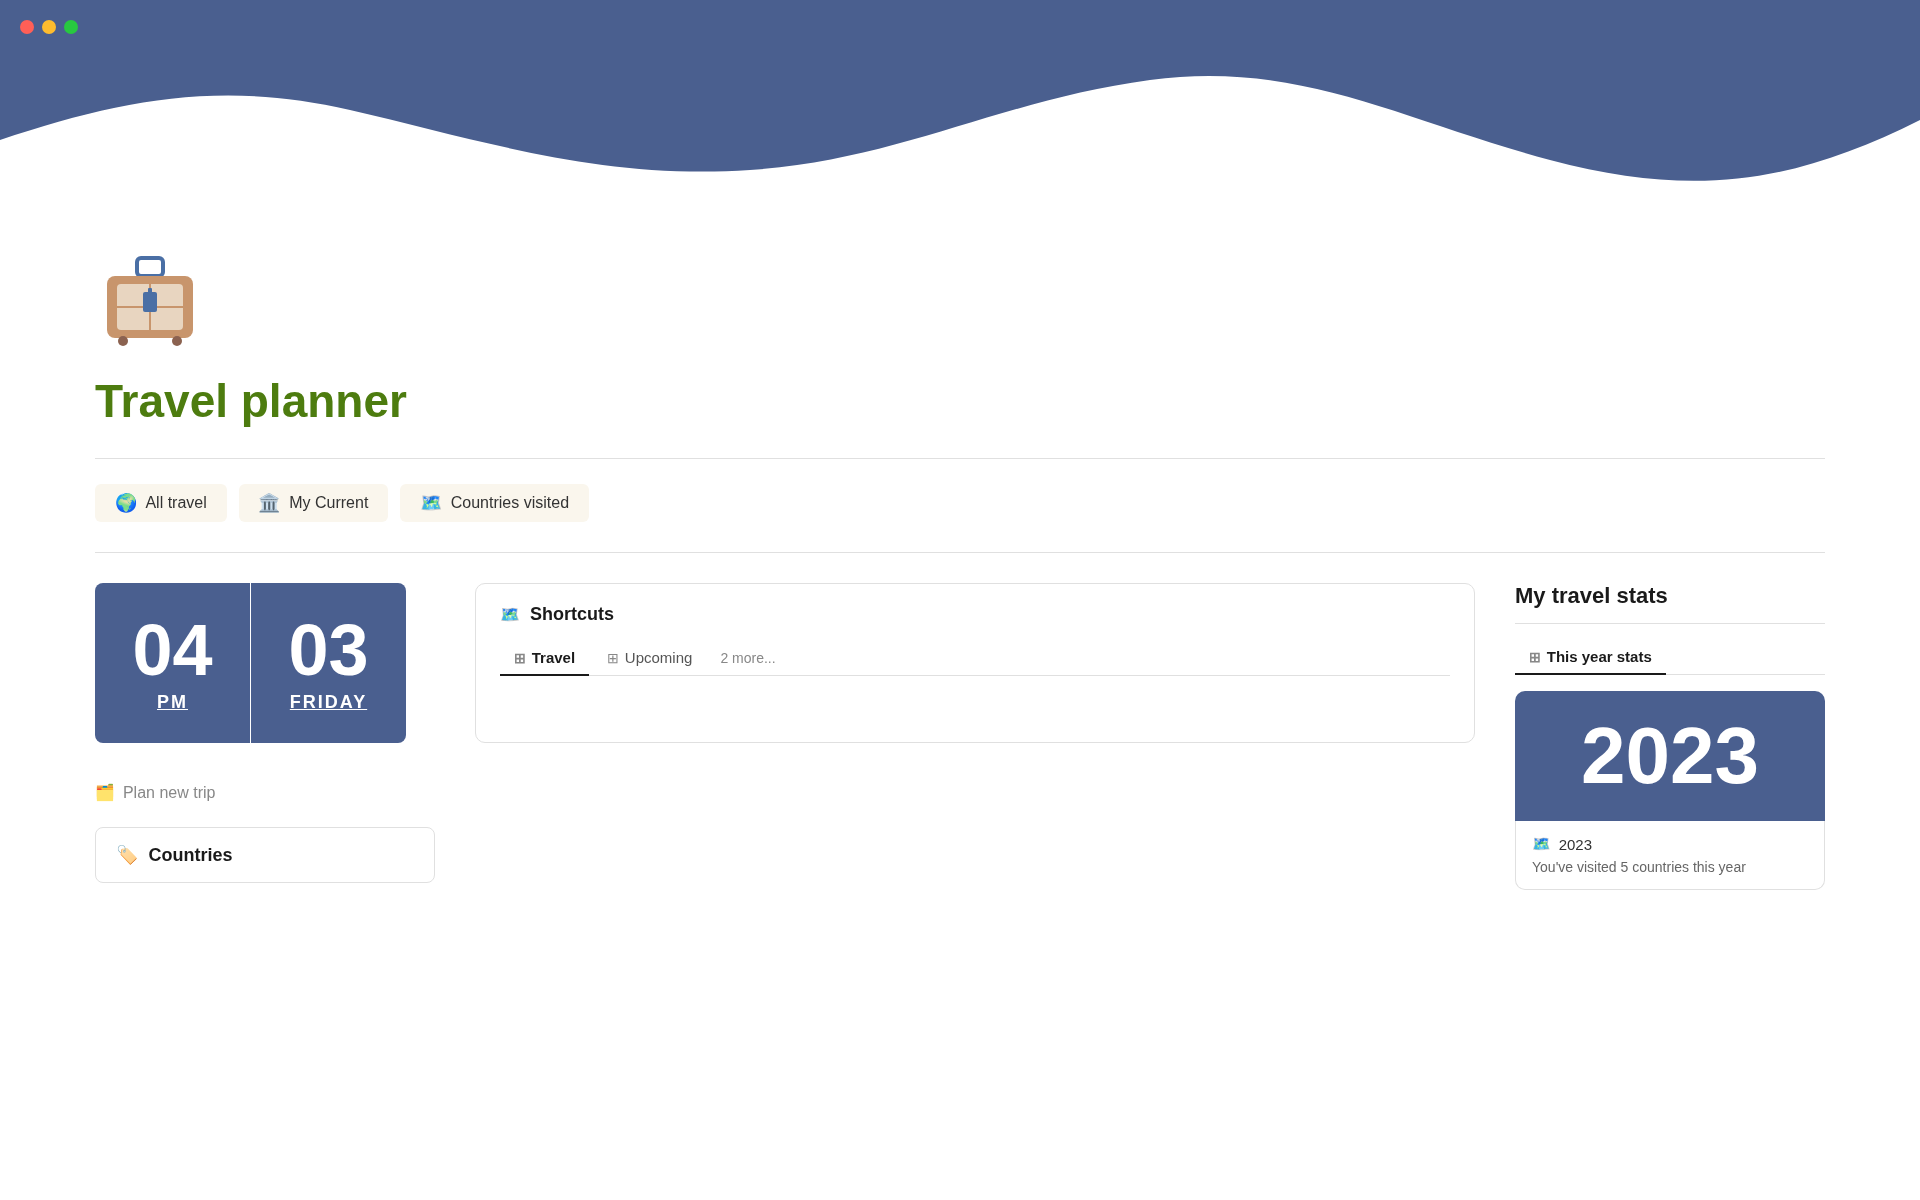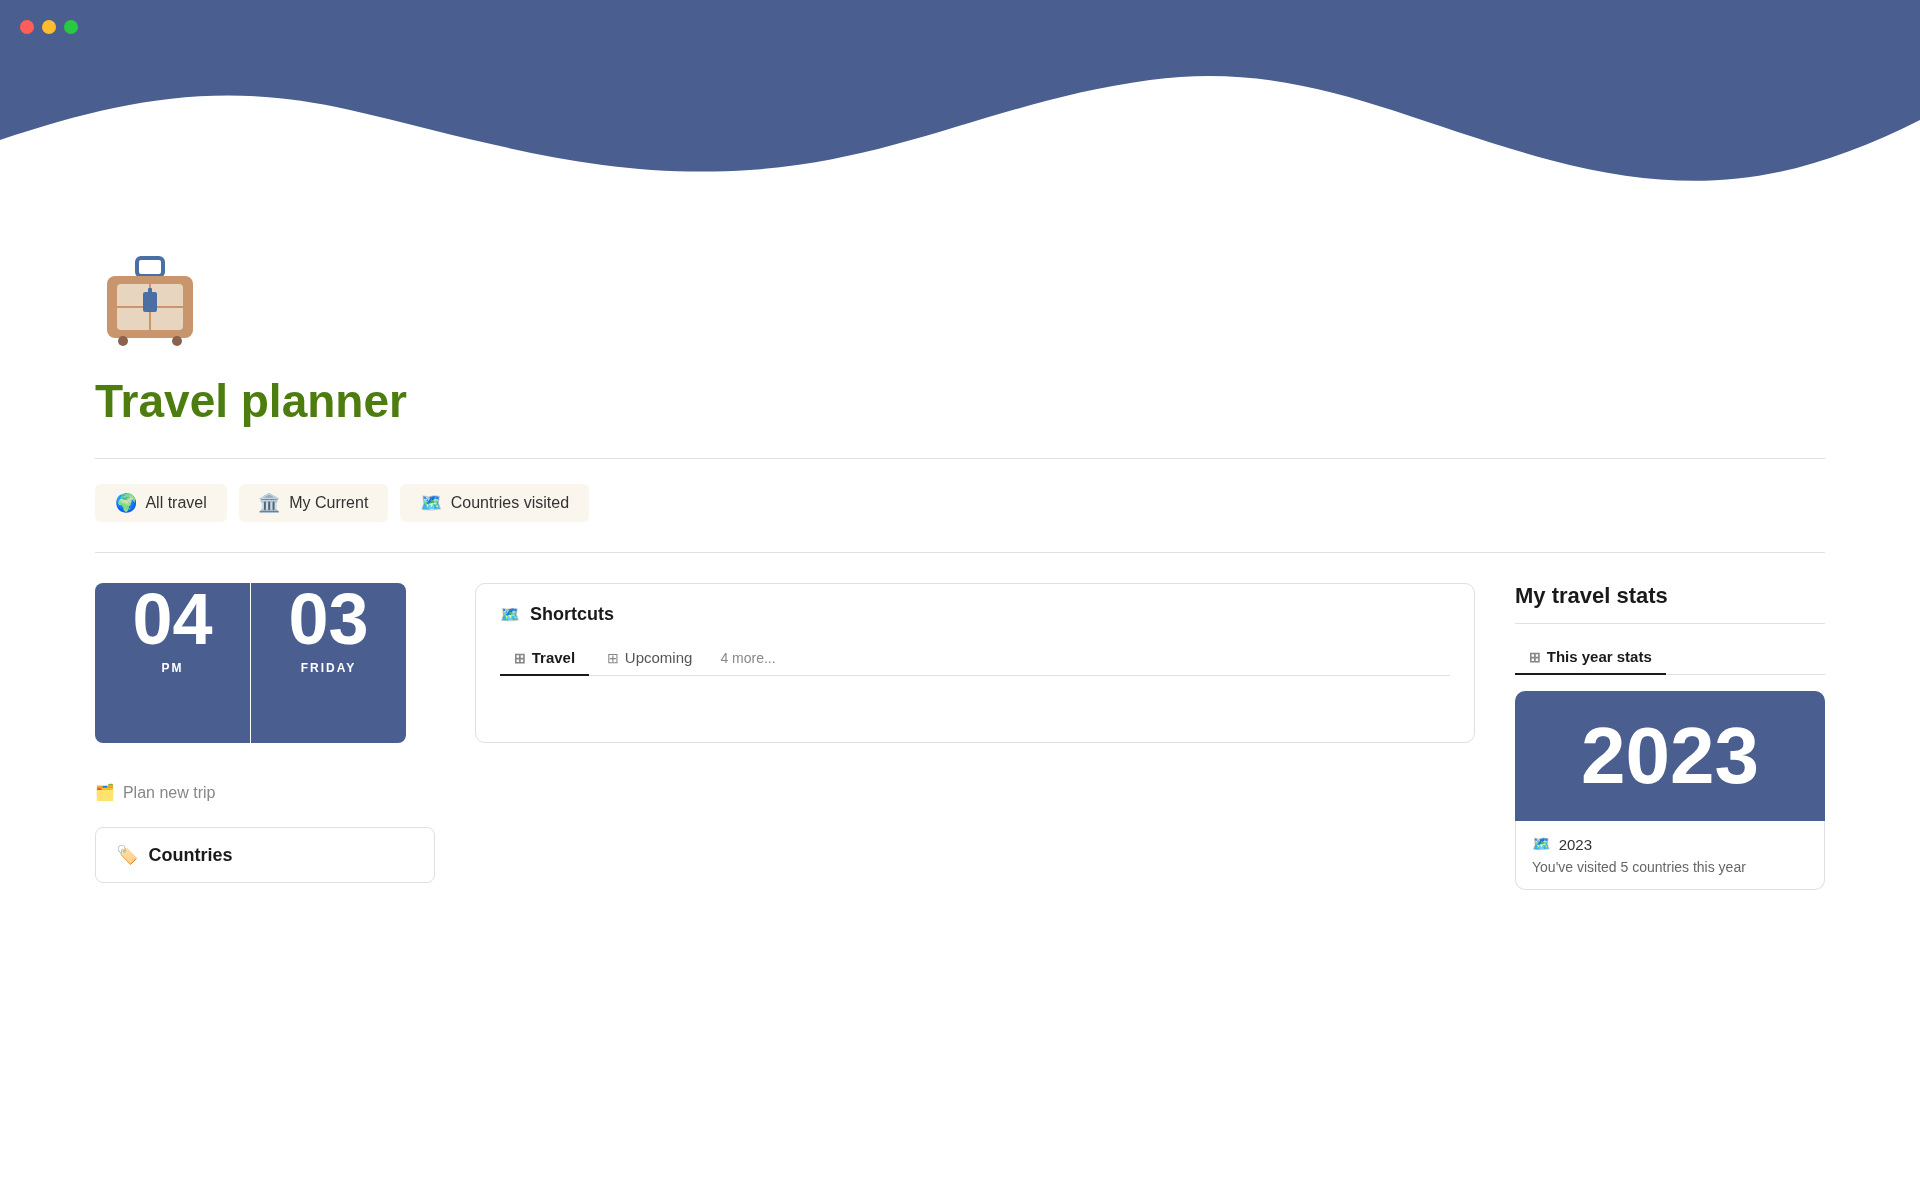--- a/index.html
+++ b/index.html
@@ -115,39 +115,41 @@
       gap: 0;
       flex-shrink: 0;
     }
     .clock-tile {
       width: 155px;
       height: 160px;
       background: #4a5f8f;
       display: flex;
       flex-direction: column;
       align-items: center;
+      justify-content: center;
       color: white;
     }
     .clock-tile:first-child {
       border-radius: 8px 0 0 8px;
     }
     .clock-tile:last-child {
       border-radius: 0 8px 8px 0;
     }
     .clock-number {
       font-size: 72px;
       font-weight: 800;
       line-height: 1;
       margin-bottom: 6px;
     }
     .clock-label {
-      font-size: 12px;
+      font-size: 18px;
       font-weight: 600;
       letter-spacing: 2px;
       text-transform: uppercase;
+      text-decoration: underline;
     }
     .clock-divider-line {
       width: 1px;
       background: rgba(255,255,255,0.3);
       align-self: stretch;
     }
 
     
     .left-column {
       flex-shrink: 0;
@@ -419,21 +421,21 @@
       </div>
       <div class="shortcuts-tabs">
         <button class="shortcuts-tab active">
           <span class="tab-icon-grid">⊞</span>
           <span>Travel</span>
         </button>
         <button class="shortcuts-tab">
           <span class="tab-icon-grid">⊞</span>
           <span>Upcoming</span>
         </button>
-        <button class="more-link">4 more...</button>
+        <button class="more-link">2 more...</button>
       </div>
     </div>
 
     <div class="stats-column">
       <div class="stats-title">My travel stats</div>
       <hr class="stats-divider">
       <div class="stats-tabs">
         <button class="stats-tab active">
           <span class="tab-icon-grid">⊞</span>
           <span>This year stats</span>

